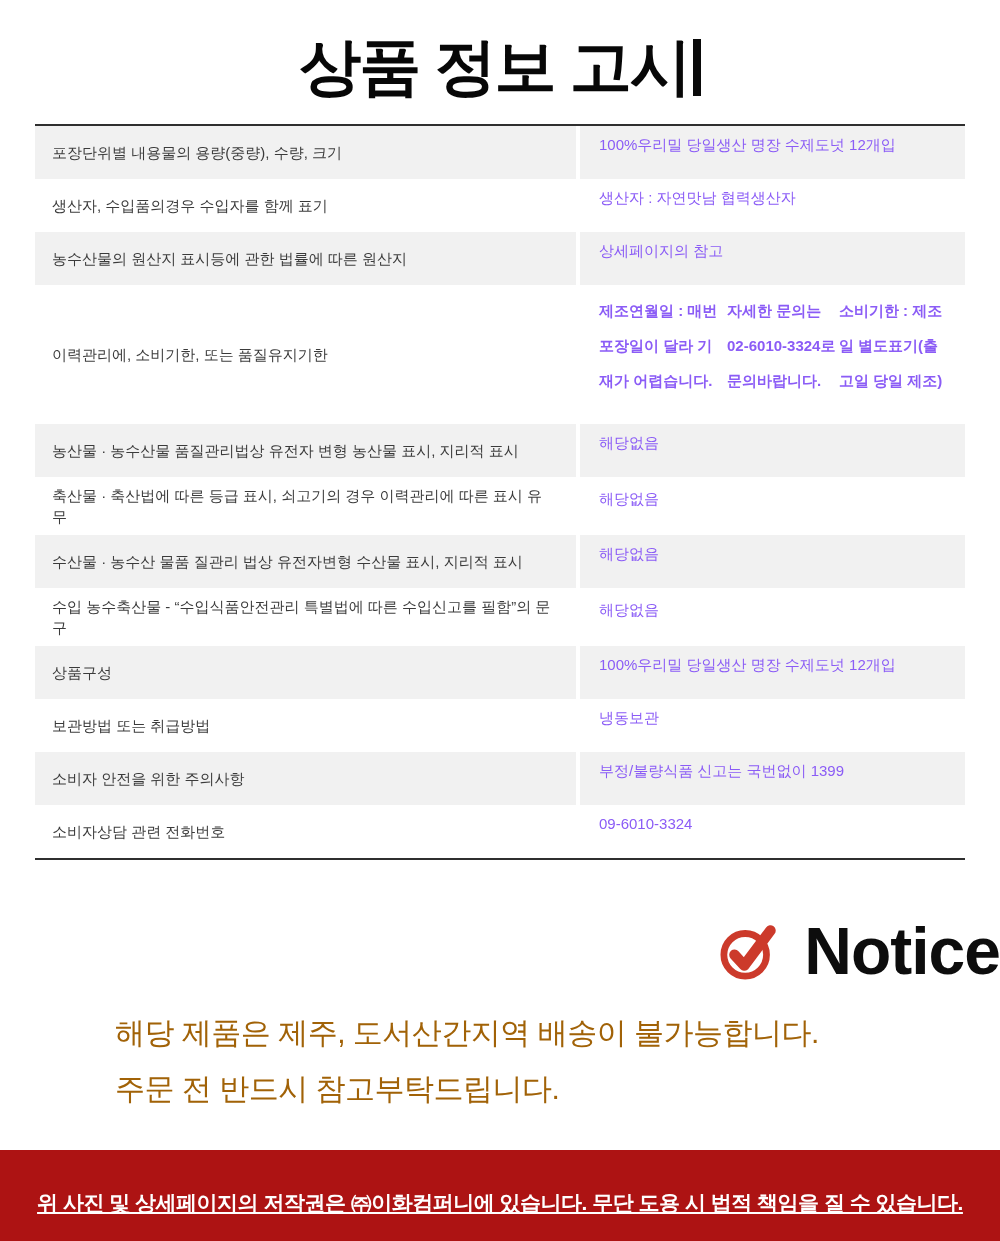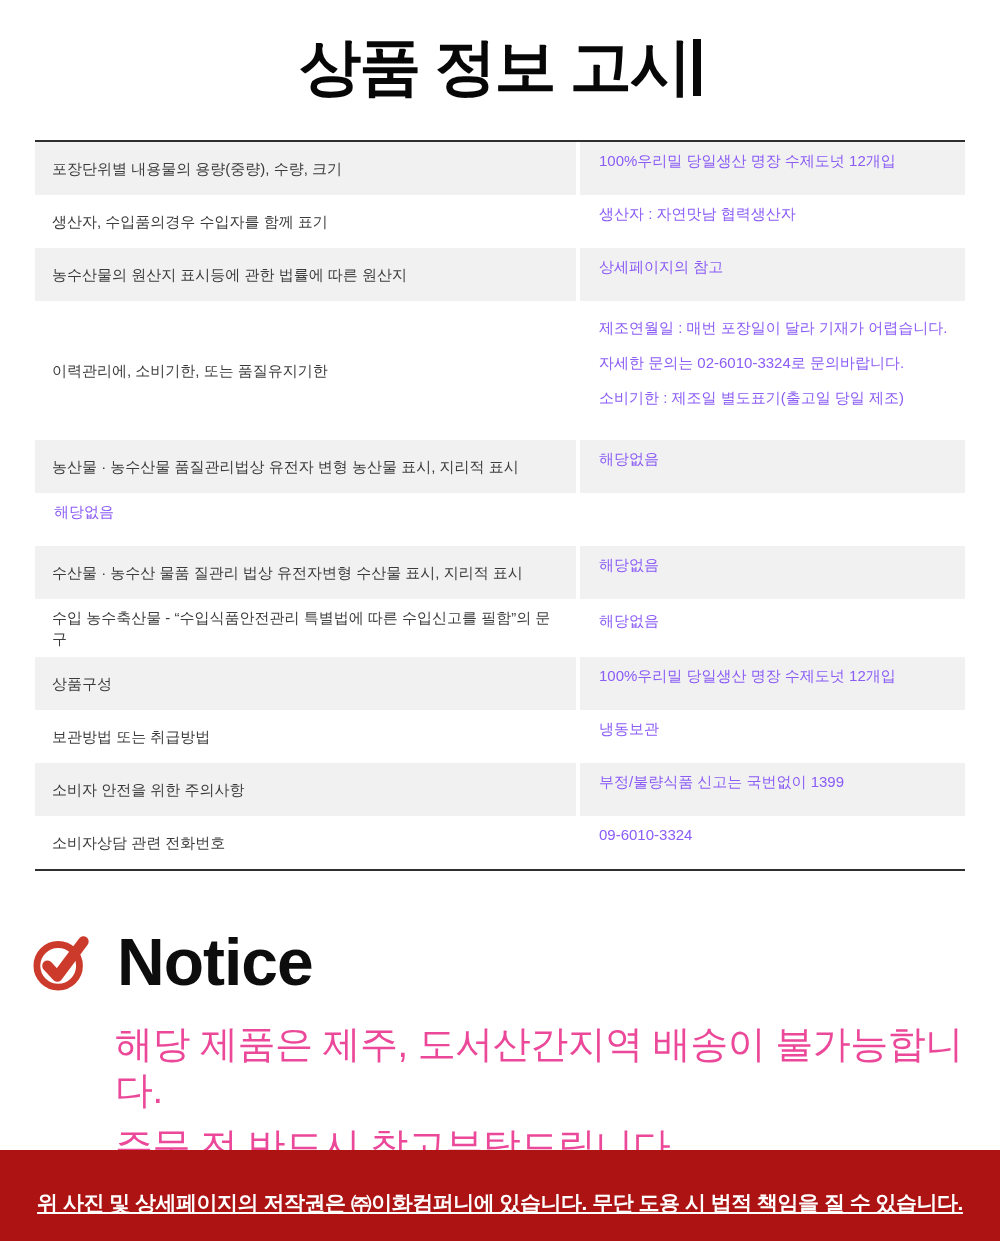--- a/index.html
+++ b/index.html
@@ -17,39 +17,39 @@
   }
   
   .title-wrap{height:124px;padding-top:36px;text-align:center;}
   .title{
     display:inline-flex;align-items:center;
     font-size:62px;font-weight:800;letter-spacing:-2px;color:#070707;line-height:1.0;
   }
   .title-cursor{display:inline-block;width:8px;height:57px;background:#0a0a0a;margin-left:3px;}
   
   .info-table{
-    margin:16px 35px;
+    margin:0 35px;
     border-top:2px solid var(--table-border);
     border-bottom:2px solid var(--table-border);
   }
   .row{display:flex;min-height:52px;}
   .row.tall{min-height:139px;}
   .cell{display:flex;align-items:center;font-size:15px;line-height:21px;color:#3b3b3b;}
   .cell.label{width:541px;padding:8px 24px 8px 17px;margin-right:4px;}
   .cell.value{flex:1;padding:8px 14px 24px 19px;color:#8b5cf6;}
-  .cell.value.multi{flex-direction:column;align-items:flex-start;justify-content:center;}
+  .cell.value.multi{flex-direction:row;align-items:flex-start;justify-content:center;font-weight:bold;}
   .value-line{line-height:35px;}
   .row.shaded .cell{background:var(--row-shade);}
   
   .notice-section{margin-top:56px;}
-  .notice-head{display:flex;align-items:center;gap:22px;margin-left:33px;height:66px;}
+  .notice-head{display:flex;align-items:center;gap:22px;margin-left:33px;height:66px;justify-content:flex-end;}
   .check-icon{width:62px;height:62px;flex:0 0 auto;display:block;}
   .notice-title{font-size:66px;font-weight:800;letter-spacing:-1px;color:#0d0d0d;line-height:1;padding-top:4px;}
   .notice-body{margin:28px 0 0 115px;}
-  .notice-body p{font-size:38px;color:#ec4899;line-height:46px;margin-bottom:10px;letter-spacing:-0.5px;}
+  .notice-body p{font-size:30px;color:#a16207;line-height:46px;margin-bottom:10px;letter-spacing:-0.5px;}
   
   .copyright-bar{
     position:absolute;left:0;right:0;top:1150px;height:105px;
     background:var(--footer-bg);color:var(--footer-text);
     display:flex;align-items:center;justify-content:center;
     font-size:21px;font-weight:700;letter-spacing:-0.5px;text-decoration:underline;
   }
 </style>
 </head>
 <body>
@@ -85,20 +85,21 @@
         <div class="value-line">소비기한 : 제조일 별도표기(출고일 당일 제조)</div>
       </div>
   </div>
 
   <div class="row shaded">
     <div class="cell label">농산물 · 농수산물 품질관리법상 유전자 변형 농산물 표시, 지리적 표시</div>
     <div class="cell value">해당없음</div>
   </div>
 
   <div class="row">
+    <div class="cell label">축산물 · 축산법에 따른 등급 표시, 쇠고기의 경우 이력관리에 따른 표시 유무</div>
     <div class="cell value">해당없음</div>
   </div>
 
   <div class="row shaded">
     <div class="cell label">수산물 · 농수산 물품 질관리 법상 유전자변형 수산물 표시, 지리적 표시</div>
     <div class="cell value">해당없음</div>
   </div>
 
   <div class="row">
     <div class="cell label">수입 농수축산물 - “수입식품안전관리 특별법에 따른 수입신고를 필함”의 문구</div>

